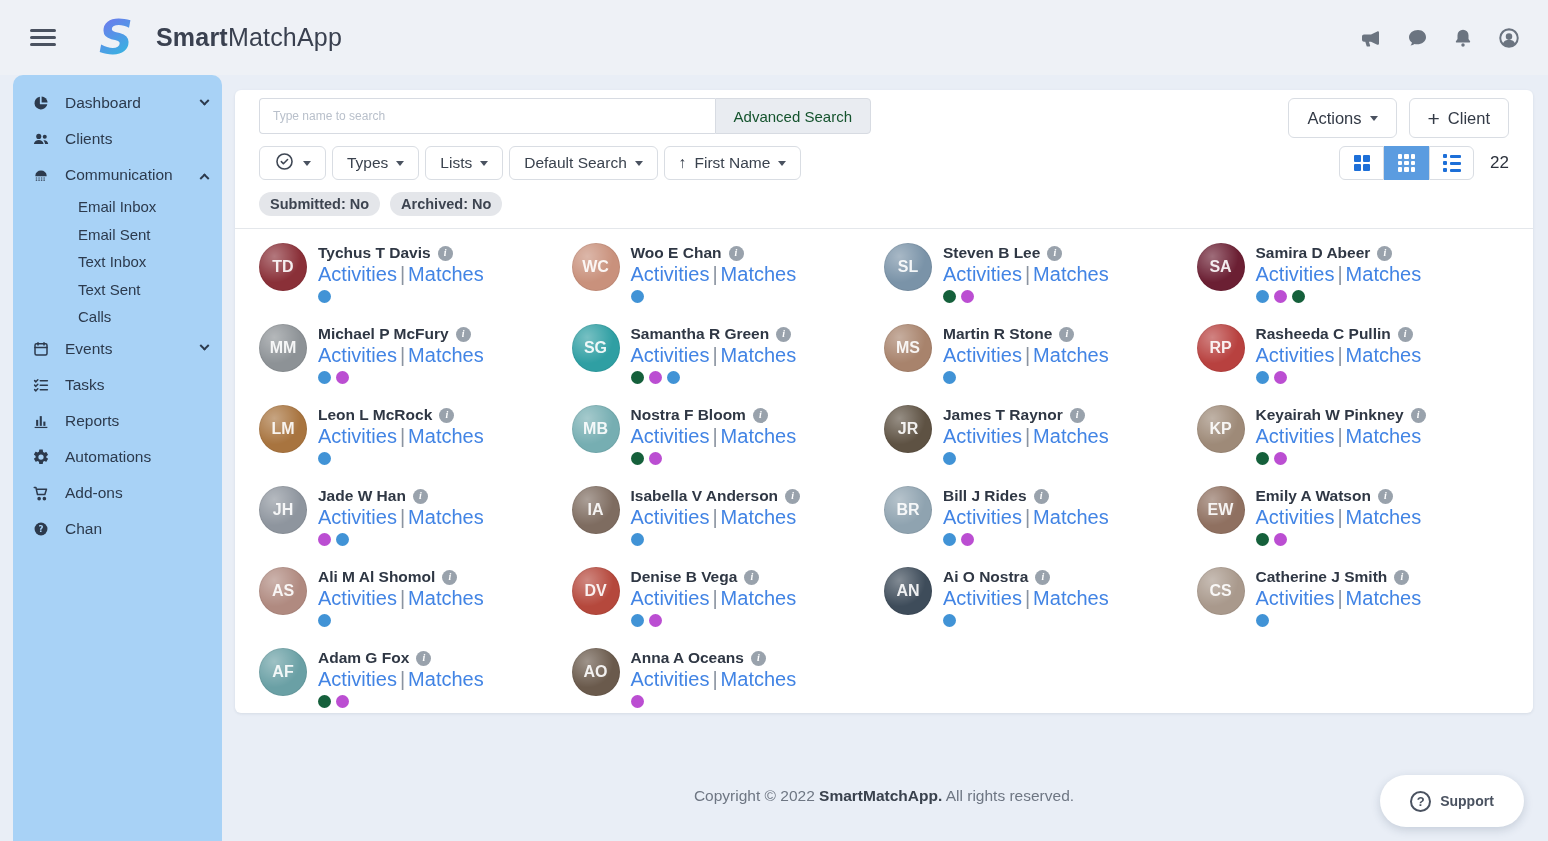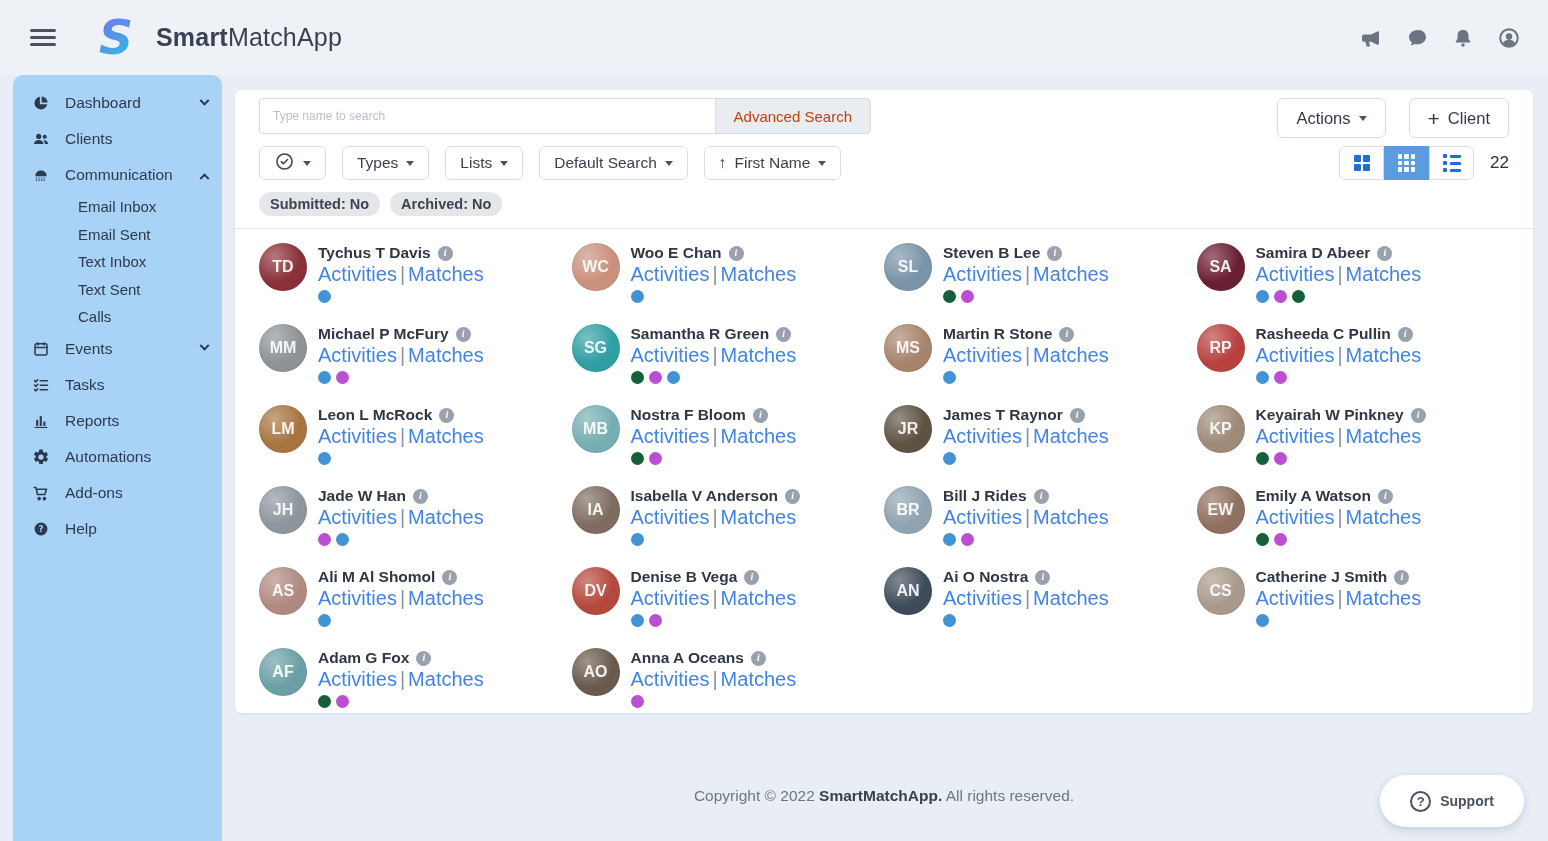--- a/index.html
+++ b/index.html
@@ -26,28 +26,28 @@
   .chev.down { transform:rotate(45deg) translate(-2px,-2px); }
   .chev.up { transform:rotate(-135deg) translate(-2px,-2px); }
   .new-badge { color:#e8445a; font-size:13px; font-weight:600; margin-left:5px; transform:translateY(-5px); }
 
   
   .panel { position:absolute; left:235px; top:90px; width:1298px; height:623px; background:#fff; border-radius:6px; box-shadow:0 1px 3px rgba(40,60,90,.10); padding:8px 24px 0; }
   .row1 { display:flex; align-items:flex-start; justify-content:space-between; }
   .search-group { display:flex; width:612px; height:36px; }
   .search-input { flex:1; border:1px solid #d7dbe2; border-right:none; border-radius:4px 0 0 4px; padding:16px 13px; font-size:12px; color:#3a424e; outline:none; font-family:inherit; }
   .search-input::placeholder { color:#b9c0cb; }
-  .adv-btn { border:1px solid #d7dbe2; background:#e9ecf1; color:#c2410c; font-size:15px; padding:4px 18px; border-radius:0 4px 4px 0; cursor:pointer; font-family:inherit; }
-  .top-btns { display:flex; gap:23px; }
+  .adv-btn { border:1px solid #d7dbe2; background:#e9ecf1; color:#14532d; font-size:15px; padding:4px 18px; border-radius:0 4px 4px 0; cursor:pointer; font-family:inherit; }
+  .top-btns { display:flex; gap:12px; }
   .btn { height:40px; padding:0 18px; background:#fff; border:1px solid #d9dde3; border-radius:6px; font-size:16.5px; color:#333a46; display:flex; align-items:center; gap:8px; cursor:pointer; font-family:inherit; }
   .caret { width:0; height:0; border-left:4.5px solid transparent; border-right:4.5px solid transparent; border-top:5.5px solid #4a5260; display:inline-block; }
   .plus { font-size:21px; font-weight:500; line-height:1; }
 
   .row2 { display:flex; align-items:center; justify-content:space-between; margin-top:8px; }
-  .filters { display:flex; gap:16px;justify-content:space-between; }
+  .filters { display:flex; gap:6px;justify-content:space-between; }
   .fbtn { height:34px; padding:0 14px; background:#fff; border:1px solid #d9dde3; border-radius:6px; font-size:15.5px; color:#3a424e; display:flex; align-items:center; gap:8px; cursor:pointer; font-family:inherit; }
   .right2 { display:flex; align-items:center; }
   .toggles { display:flex; }
   .tbtn { width:45px; height:34px; background:#fff; border:1px solid #d9dde3; display:flex; align-items:center; justify-content:center; cursor:pointer; }
   .tbtn:first-child { border-radius:6px 0 0 6px; }
   .tbtn:last-child { border-radius:0 6px 6px 0; }
   .tbtn.active { background:#5b9ce0; border-color:#5b9ce0; }
   .g4 { display:grid; grid-template-columns:repeat(2,7px); grid-gap:2px; }
   .g4 i { width:7px; height:7px; background:#1d6fd8; border-radius:1px; }
   .g9 { display:grid; grid-template-columns:repeat(3,4.5px); grid-gap:2px; }
@@ -224,21 +224,21 @@
       </span>
       <span>Add-ons</span>
     </div>
     <div class="sb-item">
       <span class="ic">
         <svg width="18" height="18" viewBox="0 0 24 24" fill="currentColor">
           <circle cx="12" cy="12" r="8.6"></circle>
           <text x="12" y="16" text-anchor="middle" font-size="11.5" font-weight="bold" fill="#a8d2f6" font-family="DejaVu Sans, sans-serif">?</text>
         </svg>
       </span>
-      <span>Help</span>
+      <span>Chan</span>
     </div>
   </div>
 
 <div class="panel">
   <div class="row1">
     <div class="search-group">
       <input class="search-input" placeholder="Type name to search" style="">
       <button class="adv-btn">Advanced Search</button>
     </div>
     <div class="top-btns">

